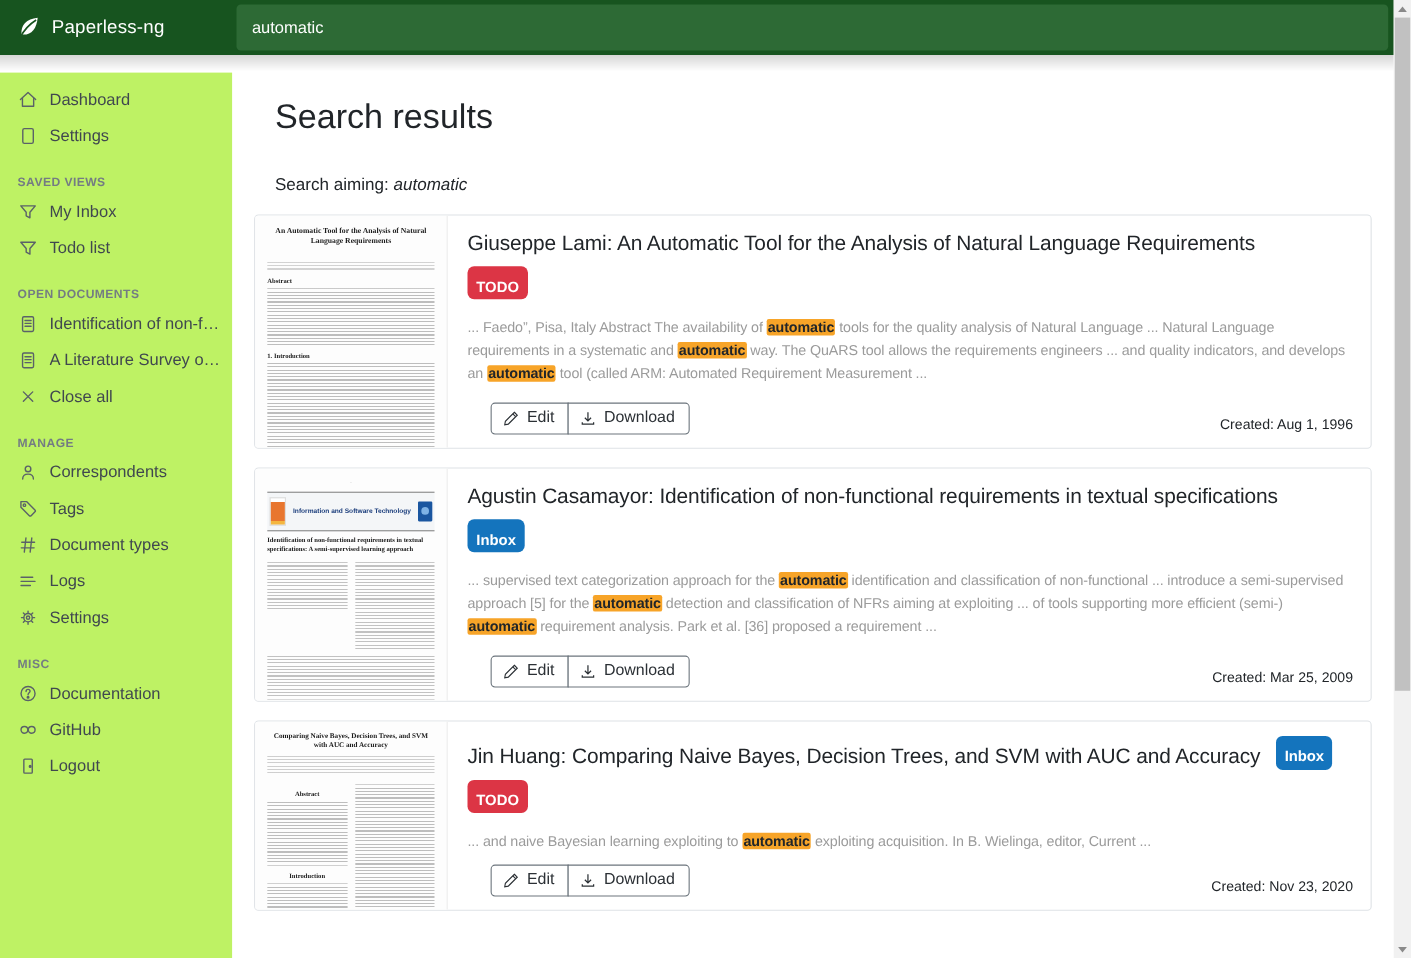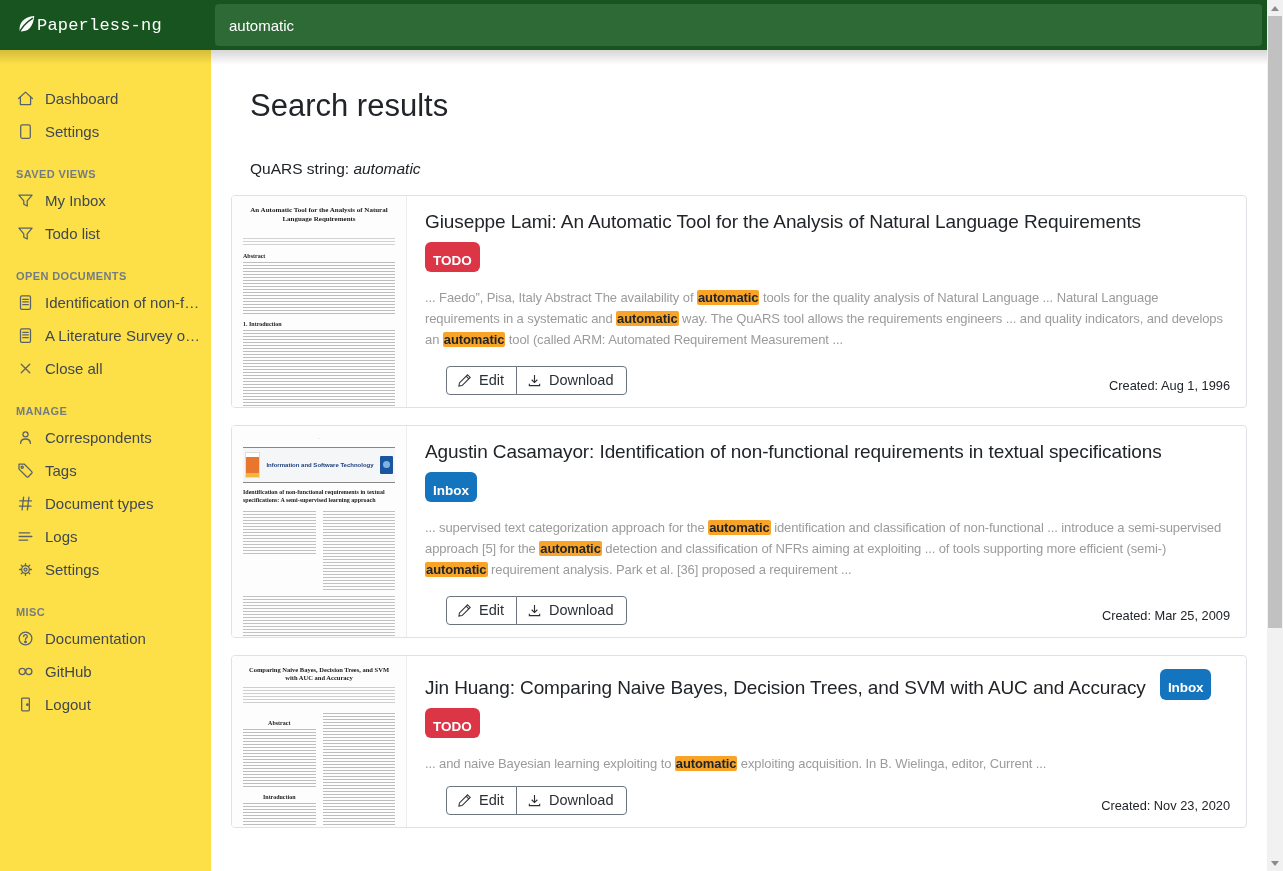--- a/index.html
+++ b/index.html
@@ -1,29 +1,29 @@
 <!DOCTYPE html>
 <html><head>
 <meta charset="utf-8">
 <style>
   * { margin:0; padding:0; box-sizing:border-box; }
   html,body { width:1283px; height:871px; overflow:hidden; }
   body { font-family:"Liberation Sans", sans-serif; background:#fff; position:relative; color:#212529; }
 
   
   .navbar { position:absolute; top:0; left:0; right:16px; height:50px; background:#17541f; display:flex; align-items:stretch; z-index:6; }
-  .brand { width:211px; flex:none; display:flex; align-items:center; padding-left:15px; color:#fff;font-family:Liberation Mono, monospace; }
+  .brand { width:211px; flex:none; display:flex; align-items:center; gap:10px; padding-left:15px; color:#fff; }
   .brand-title { font-size:17px; letter-spacing:.2px; }
   .search-input { flex:1; margin:4px 5px 4px 4px; background:#2d6a35; border:none; outline:none; border-radius:4px; color:#fff; font-size:15px; padding:0 14px; font-family:"Liberation Sans", sans-serif; }
 
   
   .top-shadow { position:absolute; top:50px; left:0; right:16px; height:15px; background:linear-gradient(rgba(0,0,0,.16), rgba(255,255,255,0)); z-index:5; pointer-events:none; }
 
   
-  .sidebar { position:absolute; top:50px; left:0; width:211px; bottom:0; background:#fde047; padding-top:32px; overflow:hidden; z-index:4; }
+  .sidebar { position:absolute; top:66px; left:0; width:211px; bottom:0; background:#bef264; padding-top:8px; overflow:hidden; z-index:4; }
   .side-header { font-size:11px; font-weight:700; color:#747c83; letter-spacing:.4px; margin:20px 16px 4px 16px; }
   .side-item { display:flex; align-items:center; gap:11px; padding:8px 10px 8px 17px; font-size:15px; color:#40484f; cursor:pointer; white-space:nowrap; overflow:hidden; }
   .side-item .icn { width:17px; height:17px; flex:none; display:inline-flex; color:#5a6268; }
   .side-item .icn svg { width:17px; height:17px; }
   .side-label { overflow:hidden; text-overflow:ellipsis; }
 
   
   .main { position:absolute; top:50px; left:211px; right:16px; bottom:0; background:#fff; overflow:hidden; }
   .content { padding:22px 20px 0 20px; }
   .page-title { font-size:31px; font-weight:400; color:#212529; margin:16px 0 0 19px; }
@@ -228,21 +228,21 @@
         </svg>
       </span>
       <span class="side-label">Logout</span>
     </div>
   </nav>
 
 <main class="main">
   <div class="content">
     <h1 class="page-title">Search results</h1>
     <p class="search-string">
-      <span>QuARS string:</span>
+      <span>Search aiming:</span>
       <em>automatic</em>
     </p>
     <div class="results" id="results">
   <div class="card">
     <div class="thumb">
             <div class="t-page">
               <div class="t-title">An Automatic Tool for the Analysis of Natural Language Requirements</div>
               <div class="t-authors" style="opacity: 0; height: 10px;">G. Lami, S. Gnesi, F. Fabbrini, M. Fusani, G. Trentanni — CNR, Pisa, Italy</div>
               <div class="t-lines" style="height: 8px; opacity: 0.5;"></div>
               <div class="t-heading">Abstract</div>

